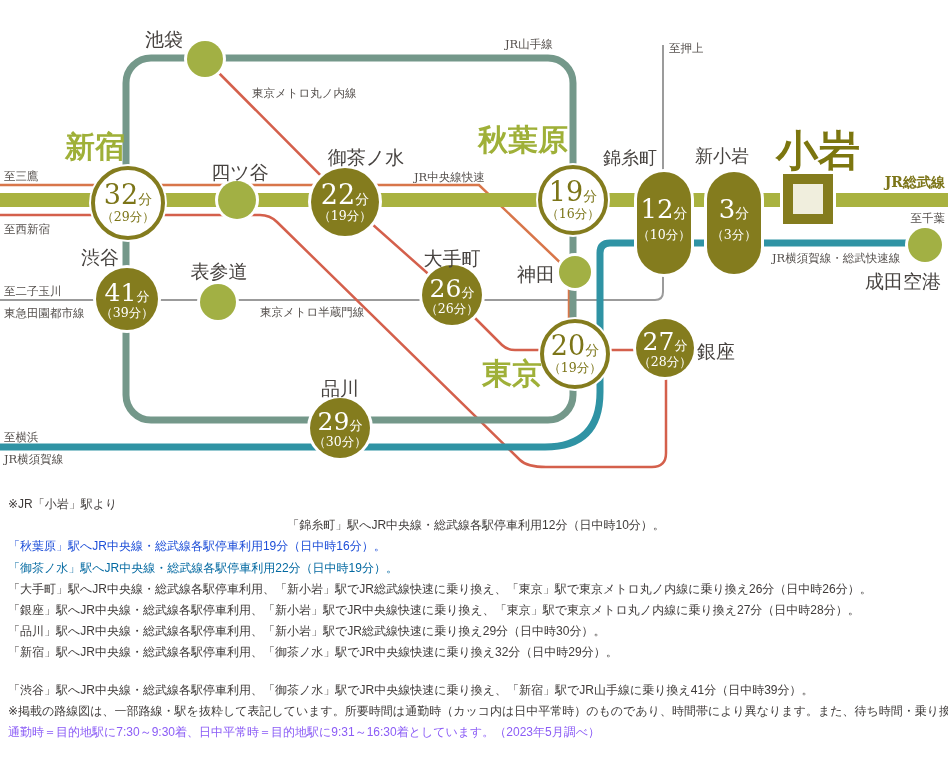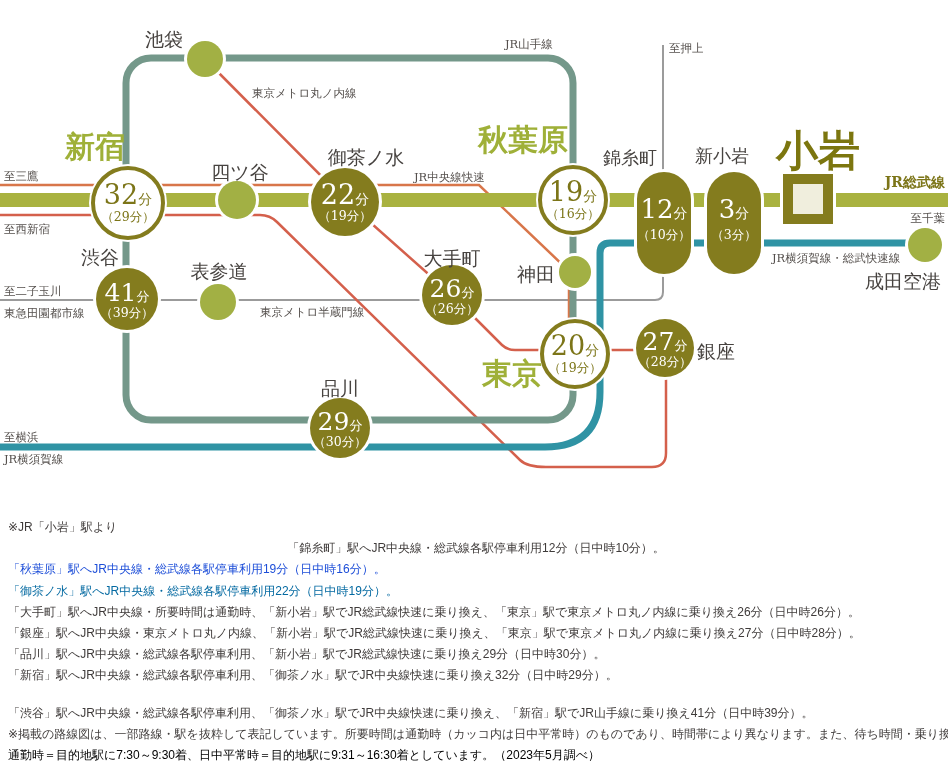--- a/index.html
+++ b/index.html
@@ -1,20 +1,20 @@
 <!DOCTYPE html>
 <html><head>
 <meta charset="utf-8">
 <title>路線図</title>
 <style>
   html,body{margin:0;padding:0;background:#ffffff;}
   .stage{position:relative;width:948px;height:779px;background:#ffffff;overflow:hidden;
          font-family:"DejaVu Serif","Liberation Serif",serif;}
   #route-svg{position:absolute;left:0;top:0;}
-  .notes{position:absolute;left:8px;top:517px;width:936px;
+  .notes{position:absolute;left:8px;top:494px;width:936px;
          font-family:"Liberation Sans","DejaVu Sans",sans-serif;}
   .note-line{font-size:12px;line-height:21.2px;white-space:nowrap;color:#3f3b3a;}
   .num-text{font-family:"DejaVu Serif","Liberation Serif",serif;}
 </style>
 </head>
 <body>
 
 <div class="stage">
   <svg id="route-svg" xmlns="http://www.w3.org/2000/svg" width="948" height="494" viewBox="0 0 948 494">
       <path d="M0,300 H655 Q663,300 663,292 V45" stroke="#9b9b9b" stroke-width="2" fill="none"></path>
@@ -138,21 +138,21 @@
       <text x="512" y="384" text-anchor="middle" fill="#9fb038" font-size="30" font-weight="bold">東京</text>
       <text x="340" y="395" text-anchor="middle" fill="#474340" font-size="19" font-weight="normal">品川</text>
       <text x="716" y="358" text-anchor="middle" fill="#474340" font-size="19" font-weight="normal">銀座</text>
       <text x="903" y="288" text-anchor="middle" fill="#474340" font-size="19" font-weight="normal">成田空港</text>
     </svg>
   <div class="notes" id="notes">
       <div class="note-line" style="color: rgb(63, 59, 58);">※JR「小岩」駅より</div>
       <div class="note-line" style="color: rgb(63, 59, 58); text-align: center;">「錦糸町」駅へJR中央線・総武線各駅停車利用12分（日中時10分）。</div>
       <div class="note-line" style="color: #1d4ed8;">「秋葉原」駅へJR中央線・総武線各駅停車利用19分（日中時16分）。</div>
       <div class="note-line" style="color: #0369a1;">「御茶ノ水」駅へJR中央線・総武線各駅停車利用22分（日中時19分）。</div>
-      <div class="note-line" style="color: rgb(63, 59, 58);">「大手町」駅へJR中央線・所要時間は通勤時、「新小岩」駅でJR総武線快速に乗り換え、「東京」駅で東京メトロ丸ノ内線に乗り換え26分（日中時26分）。</div>
-      <div class="note-line" style="color: rgb(63, 59, 58);">「銀座」駅へJR中央線・東京メトロ丸ノ内線、「新小岩」駅でJR総武線快速に乗り換え、「東京」駅で東京メトロ丸ノ内線に乗り換え27分（日中時28分）。</div>
+      <div class="note-line" style="color: rgb(63, 59, 58);">「大手町」駅へJR中央線・総武線各駅停車利用、「新小岩」駅でJR総武線快速に乗り換え、「東京」駅で東京メトロ丸ノ内線に乗り換え26分（日中時26分）。</div>
+      <div class="note-line" style="color: rgb(63, 59, 58);">「銀座」駅へJR中央線・総武線各駅停車利用、「新小岩」駅でJR中央線快速に乗り換え、「東京」駅で東京メトロ丸ノ内線に乗り換え27分（日中時28分）。</div>
       <div class="note-line" style="color: rgb(63, 59, 58);">「品川」駅へJR中央線・総武線各駅停車利用、「新小岩」駅でJR総武線快速に乗り換え29分（日中時30分）。</div>
       <div class="note-line" style="color: rgb(63, 59, 58);">「新宿」駅へJR中央線・総武線各駅停車利用、「御茶ノ水」駅でJR中央線快速に乗り換え32分（日中時29分）。</div>
       <div class="note-line" style="color: rgb(63, 59, 58); margin-top: 16px;">「渋谷」駅へJR中央線・総武線各駅停車利用、「御茶ノ水」駅でJR中央線快速に乗り換え、「新宿」駅でJR山手線に乗り換え41分（日中時39分）。</div>
       <div class="note-line" style="color: rgb(63, 59, 58);">※掲載の路線図は、一部路線・駅を抜粋して表記しています。所要時間は通勤時（カッコ内は日中平常時）のものであり、時間帯により異なります。また、待ち時間・乗り換え時間を含みます。</div>
-      <div class="note-line" style="color: #000000;">通勤時＝目的地駅に7:30～9:30着、日中平常時＝目的地駅に9:31～16:30着としています。（2023年5月調べ）</div>
+      <div class="note-line" style="color: #8b5cf6;">通勤時＝目的地駅に7:30～9:30着、日中平常時＝目的地駅に9:31～16:30着としています。（2023年5月調べ）</div>
     </div>
 </div>
 
 </body></html>

